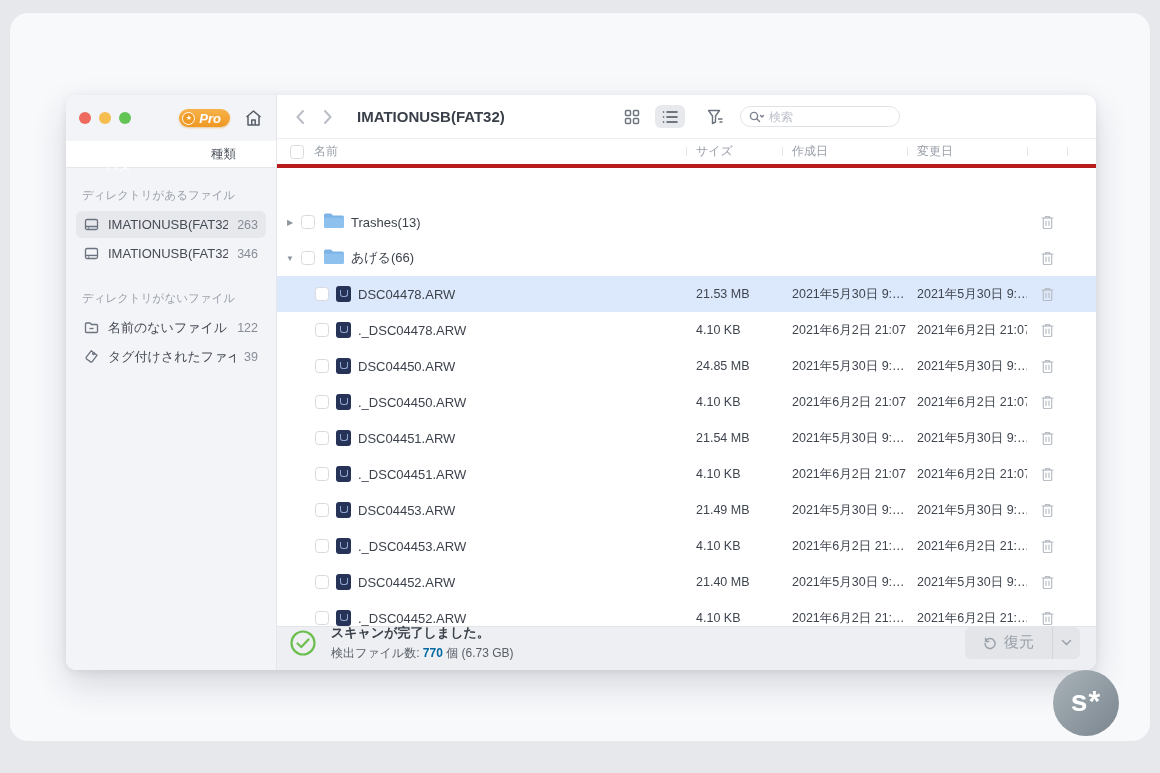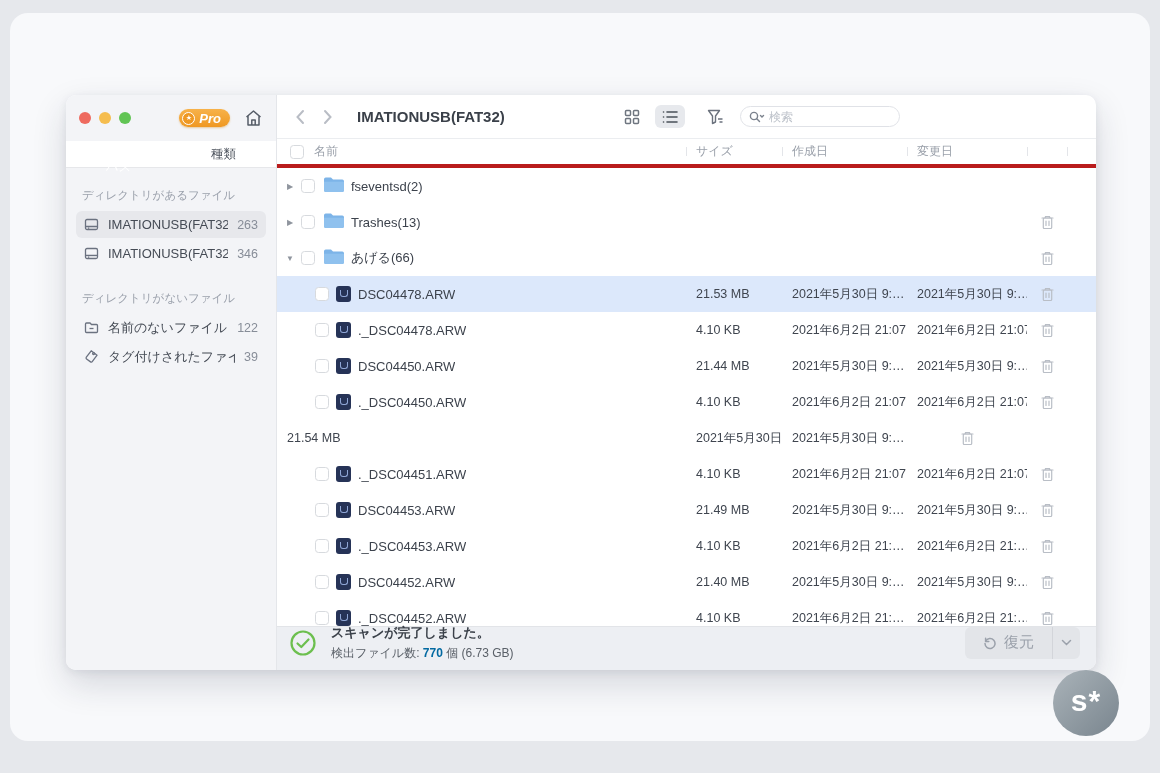--- a/index.html
+++ b/index.html
@@ -255,84 +255,72 @@
         </div>
       <div class="hc">
           <span>変更日</span>
         </div>
       <div class="hc"></div>
       <div class="hc"></div>
     </div>
 
     <div class="rows">
       <div class="row grid-cols folder no-trash">
+          <div class="cell"></div>
+          <div class="cell"></div>
+          <div class="cell"></div>
+          <div class="cell trash-cell">
+            <span class="trash">
+              <svg width="13" height="15" viewBox="0 0 13 15" fill="none" stroke="currentColor" stroke-width="1.2" stroke-linecap="round">
+                <path d="M1 3 H12 M4.5 3 V1.5 H8.5 V3"></path>
+                <rect x="2.3" y="3" width="8.4" height="10.5" rx="1"></rect>
+                <path d="M5 6 V10.5 M8 6 V10.5"></path>
+              </svg>
+            </span>
+          </div>
+          <div class="cell"></div>
+        </div>
+        <div class="row grid-cols folder">
           <div class="name-cell">
             <span class="disclosure"></span>
             <span class="checkbox"></span>
             <span class="folder-glyph">
               <svg width="22" height="17" viewBox="0 0 22 17">
                 <path d="M1 3.2 A1.7 1.7 0 0 1 2.7 1.5 H8 L10 3.5 H19.3 A1.7 1.7 0 0 1 21 5.2 V14.3 A1.7 1.7 0 0 1 19.3 16 H2.7 A1.7 1.7 0 0 1 1 14.3 Z" fill="#7db4e8"></path>
                 <path d="M1 5.8 H21 V14.3 A1.7 1.7 0 0 1 19.3 16 H2.7 A1.7 1.7 0 0 1 1 14.3 Z" fill="#8fc1ee"></path>
               </svg>
             </span>
 
-            <span class="row-name">fseventsd(2)</span>
-          </div>
-          <div class="cell"></div>
-          <div class="cell"></div>
-          <div class="cell"></div>
-          <div class="cell trash-cell">
-            <span class="trash">
-              <svg width="13" height="15" viewBox="0 0 13 15" fill="none" stroke="currentColor" stroke-width="1.2" stroke-linecap="round">
-                <path d="M1 3 H12 M4.5 3 V1.5 H8.5 V3"></path>
-                <rect x="2.3" y="3" width="8.4" height="10.5" rx="1"></rect>
-                <path d="M5 6 V10.5 M8 6 V10.5"></path>
-              </svg>
-            </span>
-          </div>
-          <div class="cell"></div>
-        </div>
-        <div class="row grid-cols folder">
+            <span class="row-name">Trashes(13)</span>
+          </div>
+          <div class="cell"></div>
+          <div class="cell"></div>
+          <div class="cell"></div>
+          <div class="cell trash-cell">
+            <span class="trash">
+              <svg width="13" height="15" viewBox="0 0 13 15" fill="none" stroke="currentColor" stroke-width="1.2" stroke-linecap="round">
+                <path d="M1 3 H12 M4.5 3 V1.5 H8.5 V3"></path>
+                <rect x="2.3" y="3" width="8.4" height="10.5" rx="1"></rect>
+                <path d="M5 6 V10.5 M8 6 V10.5"></path>
+              </svg>
+            </span>
+          </div>
+          <div class="cell"></div>
+        </div>
+        <div class="row grid-cols folder expanded">
           <div class="name-cell">
             <span class="disclosure"></span>
             <span class="checkbox"></span>
             <span class="folder-glyph">
               <svg width="22" height="17" viewBox="0 0 22 17">
                 <path d="M1 3.2 A1.7 1.7 0 0 1 2.7 1.5 H8 L10 3.5 H19.3 A1.7 1.7 0 0 1 21 5.2 V14.3 A1.7 1.7 0 0 1 19.3 16 H2.7 A1.7 1.7 0 0 1 1 14.3 Z" fill="#7db4e8"></path>
                 <path d="M1 5.8 H21 V14.3 A1.7 1.7 0 0 1 19.3 16 H2.7 A1.7 1.7 0 0 1 1 14.3 Z" fill="#8fc1ee"></path>
               </svg>
             </span>
 
-            <span class="row-name">Trashes(13)</span>
-          </div>
-          <div class="cell"></div>
-          <div class="cell"></div>
-          <div class="cell"></div>
-          <div class="cell trash-cell">
-            <span class="trash">
-              <svg width="13" height="15" viewBox="0 0 13 15" fill="none" stroke="currentColor" stroke-width="1.2" stroke-linecap="round">
-                <path d="M1 3 H12 M4.5 3 V1.5 H8.5 V3"></path>
-                <rect x="2.3" y="3" width="8.4" height="10.5" rx="1"></rect>
-                <path d="M5 6 V10.5 M8 6 V10.5"></path>
-              </svg>
-            </span>
-          </div>
-          <div class="cell"></div>
-        </div>
-        <div class="row grid-cols folder expanded">
-          <div class="name-cell">
-            <span class="disclosure"></span>
-            <span class="checkbox"></span>
-            <span class="folder-glyph">
-              <svg width="22" height="17" viewBox="0 0 22 17">
-                <path d="M1 3.2 A1.7 1.7 0 0 1 2.7 1.5 H8 L10 3.5 H19.3 A1.7 1.7 0 0 1 21 5.2 V14.3 A1.7 1.7 0 0 1 19.3 16 H2.7 A1.7 1.7 0 0 1 1 14.3 Z" fill="#7db4e8"></path>
-                <path d="M1 5.8 H21 V14.3 A1.7 1.7 0 0 1 19.3 16 H2.7 A1.7 1.7 0 0 1 1 14.3 Z" fill="#8fc1ee"></path>
-              </svg>
-            </span>
-
             <span class="row-name">あげる(66)</span>
           </div>
           <div class="cell"></div>
           <div class="cell"></div>
           <div class="cell"></div>
           <div class="cell trash-cell">
             <span class="trash">
               <svg width="13" height="15" viewBox="0 0 13 15" fill="none" stroke="currentColor" stroke-width="1.2" stroke-linecap="round">
                 <path d="M1 3 H12 M4.5 3 V1.5 H8.5 V3"></path>
                 <rect x="2.3" y="3" width="8.4" height="10.5" rx="1"></rect>
@@ -387,21 +375,21 @@
           <div class="cell"></div>
         </div>
         <div class="row grid-cols file">
           <div class="name-cell">
 
             <span class="checkbox"></span>
 
             <span class="file-glyph"></span>
             <span class="row-name">DSC04450.ARW</span>
           </div>
-          <div class="cell">21.44 MB</div>
+          <div class="cell">24.85 MB</div>
           <div class="cell">2021年5月30日 9:…</div>
           <div class="cell">2021年5月30日 9:…</div>
           <div class="cell trash-cell">
             <span class="trash">
               <svg width="13" height="15" viewBox="0 0 13 15" fill="none" stroke="currentColor" stroke-width="1.2" stroke-linecap="round">
                 <path d="M1 3 H12 M4.5 3 V1.5 H8.5 V3"></path>
                 <rect x="2.3" y="3" width="8.4" height="10.5" rx="1"></rect>
                 <path d="M5 6 V10.5 M8 6 V10.5"></path>
               </svg>
             </span>
@@ -424,20 +412,27 @@
               <svg width="13" height="15" viewBox="0 0 13 15" fill="none" stroke="currentColor" stroke-width="1.2" stroke-linecap="round">
                 <path d="M1 3 H12 M4.5 3 V1.5 H8.5 V3"></path>
                 <rect x="2.3" y="3" width="8.4" height="10.5" rx="1"></rect>
                 <path d="M5 6 V10.5 M8 6 V10.5"></path>
               </svg>
             </span>
           </div>
           <div class="cell"></div>
         </div>
         <div class="row grid-cols file">
+          <div class="name-cell">
+
+            <span class="checkbox"></span>
+
+            <span class="file-glyph"></span>
+            <span class="row-name">DSC04451.ARW</span>
+          </div>
           <div class="cell">21.54 MB</div>
           <div class="cell">2021年5月30日 9:…</div>
           <div class="cell">2021年5月30日 9:…</div>
           <div class="cell trash-cell">
             <span class="trash">
               <svg width="13" height="15" viewBox="0 0 13 15" fill="none" stroke="currentColor" stroke-width="1.2" stroke-linecap="round">
                 <path d="M1 3 H12 M4.5 3 V1.5 H8.5 V3"></path>
                 <rect x="2.3" y="3" width="8.4" height="10.5" rx="1"></rect>
                 <path d="M5 6 V10.5 M8 6 V10.5"></path>
               </svg>

